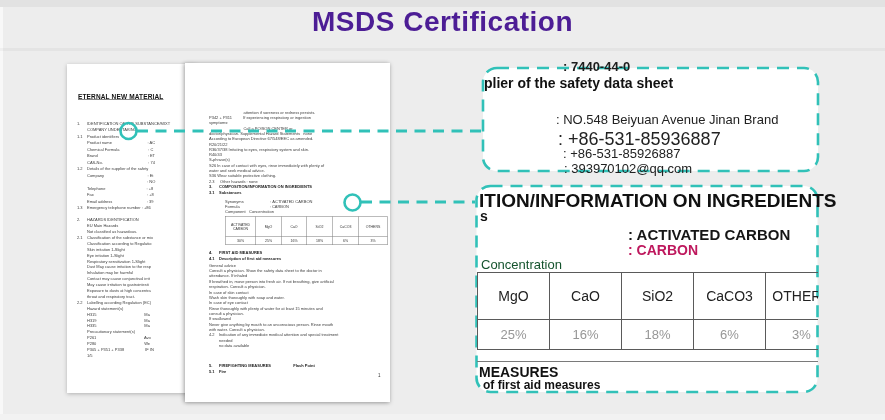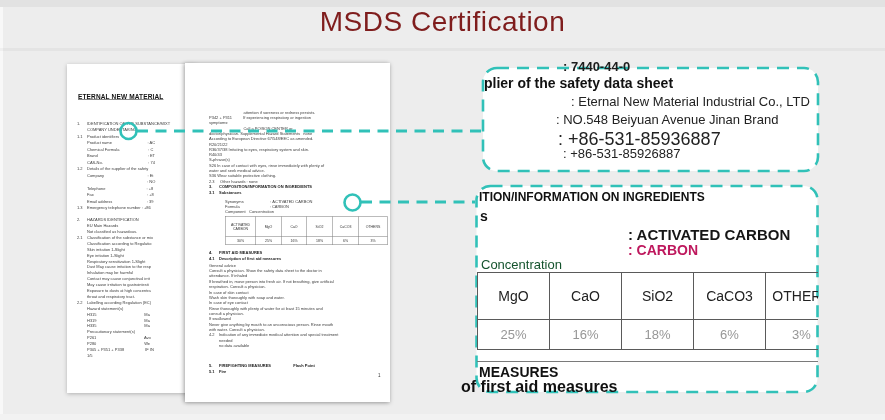--- a/index.html
+++ b/index.html
@@ -4,21 +4,21 @@
 <style>
   html,body{margin:0;padding:0;background:#ededed;}
   .stage{position:relative;width:885px;height:420px;background:#ededed;overflow:hidden;
          font-family:"Liberation Sans",sans-serif;}
   .top-strip{position:absolute;left:0;top:0;width:885px;height:7px;background:#e2e2e2;}
   .seam{position:absolute;left:0;top:48px;width:885px;height:3px;background:rgba(0,0,0,0.035);}
   .left-sliver{position:absolute;left:0;top:7px;width:3px;height:413px;background:#f8f8f8;}
   .bottom-strip{position:absolute;left:0;bottom:0;width:885px;height:6px;background:#f2f2f2;}
 
   .page-title{position:absolute;left:0;right:0;top:6px;text-align:center;margin:0;
-              font-size:28px;font-weight:400;color:#7f1d1d;letter-spacing:0.5px;}
+              font-size:28px;font-weight:700;color:#4c1d95;letter-spacing:0.5px;}
 
   
   .doc{position:absolute;background:#ffffff;overflow:hidden;z-index:1;
        box-shadow:0 1px 4px rgba(0,0,0,0.25);}
   .doc1{left:67px;top:64px;width:129px;height:329px;}
   .doc2{left:185px;top:63px;width:205px;height:339px;
         box-shadow:-2px 0 4px rgba(0,0,0,0.18),0 1px 4px rgba(0,0,0,0.25);}
   .doc-inner{position:absolute;left:0;top:0;transform:scale(0.5);transform-origin:0 0;}
   .doc1 .doc-inner{width:258px;height:658px;}
   .doc2 .doc-inner{width:410px;height:678px;}
@@ -54,27 +54,27 @@
                 font-family:"Liberation Sans",sans-serif;text-align:right;}
   .c1-cas{left:563px;top:59px;font-size:13px;font-weight:bold;color:#1d1d1d;}
   .c1-heading{left:484px;top:75px;font-size:14px;font-weight:bold;color:#111;}
   .c1-company{left:571px;top:94px;font-size:13px;}
   .c1-address{left:556px;top:112px;font-size:13px;}
   .c1-tel{left:558px;top:129px;font-size:18px;}
   .c1-fax{left:563px;top:146px;font-size:13px;}
   .c1-email{left:564px;top:161px;font-size:13px;}
 
   
-  .c2-heading{left:479px;top:190px;font-size:12px;font-weight:bold;color:#111;}
+  .c2-heading{left:479px;top:190px;font-size:19px;font-weight:bold;color:#111;}
   .c2-substances{left:480px;top:208px;font-size:14px;font-weight:bold;color:#111;}
   .c2-synonym{left:628px;top:226px;font-size:15px;font-weight:bold;color:#161616;}
   .c2-formula{left:628px;top:242px;font-size:14px;font-weight:bold;color:#be185d;}
   .c2-conc{left:481px;top:257px;font-size:13px;color:#14532d;}
   .c2-measures{left:479px;top:364px;font-size:14px;font-weight:bold;color:#111;}
-  .c2-firstaid{left:461px;top:378px;font-size:16px;font-weight:bold;color:#111;}
+  .c2-firstaid{left:483px;top:378px;font-size:12px;font-weight:bold;color:#111;}
 
   .c2-table{position:absolute;left:477px;top:272px;width:341px;overflow:hidden;z-index:3;}
   .c2-row{display:flex;width:362px;}
   .c2-cell{flex:none;width:71px;border-right:1px solid #5a5a5a;
            display:flex;align-items:center;justify-content:center;}
   .c2-row.head{border-top:1px solid #5a5a5a;border-bottom:1px solid #5a5a5a;border-left:1px solid #5a5a5a;}
   .c2-row.head .c2-cell{height:46px;font-size:14px;color:#222;}
   .c2-row.vals{border-bottom:1px solid #5a5a5a;border-left:1px solid #5a5a5a;}
   .c2-row.vals .c2-cell{height:29px;font-size:13px;color:#979797;}
   .c2-row.empty{width:341px;height:11px;border-bottom:1px solid #7a7a7a;}
@@ -204,24 +204,24 @@
     <rect x="483" y="68" width="335" height="103" rx="14" fill="#ffffff" stroke="#31c1b8" stroke-width="2.6" stroke-dasharray="12 8"></rect>
     <rect x="476.5" y="186" width="341" height="206" rx="14" fill="#ffffff" stroke="#31c1b8" stroke-width="2.6" stroke-dasharray="12 8"></rect>
     <line x1="137" y1="131" x2="481" y2="131" stroke="#31c1b8" stroke-width="3" stroke-dasharray="11 7.5"></line>
     <line x1="361" y1="202" x2="475" y2="202" stroke="#31c1b8" stroke-width="3" stroke-dasharray="11 7.5"></line>
     <circle cx="128.5" cy="131" r="8" fill="none" stroke="#31c1b8" stroke-width="2.6"></circle>
     <circle cx="352.5" cy="202.5" r="8" fill="none" stroke="#31c1b8" stroke-width="2.6"></circle>
   </svg>
 
   <div class="callout-text c1-cas">: 7440-44-0</div>
   <div class="callout-text c1-heading">plier of the safety data sheet</div>
-  <div class="callout-text c1-company">: Eternal New Material Industrial Co., LTD</div>
   <div class="callout-text c1-address">: NO.548 Beiyuan Avenue Jinan Brand</div>
   <div class="callout-text c1-tel">: +86-531-85936887</div>
   <div class="callout-text c1-fax">: +86-531-85926887</div>
+  <div class="callout-text c1-email">: 393970102@qq.com</div>
 
   <div class="callout-text c2-heading">ITION/INFORMATION ON INGREDIENTS</div>
   <div class="callout-text c2-substances">s</div>
   <div class="callout-text c2-synonym">: ACTIVATED CARBON</div>
   <div class="callout-text c2-formula">: CARBON</div>
   <div class="callout-text c2-conc">Concentration</div>
 
   <div class="c2-table">
     <div class="c2-row head">
       <div class="c2-cell">MgO</div>

